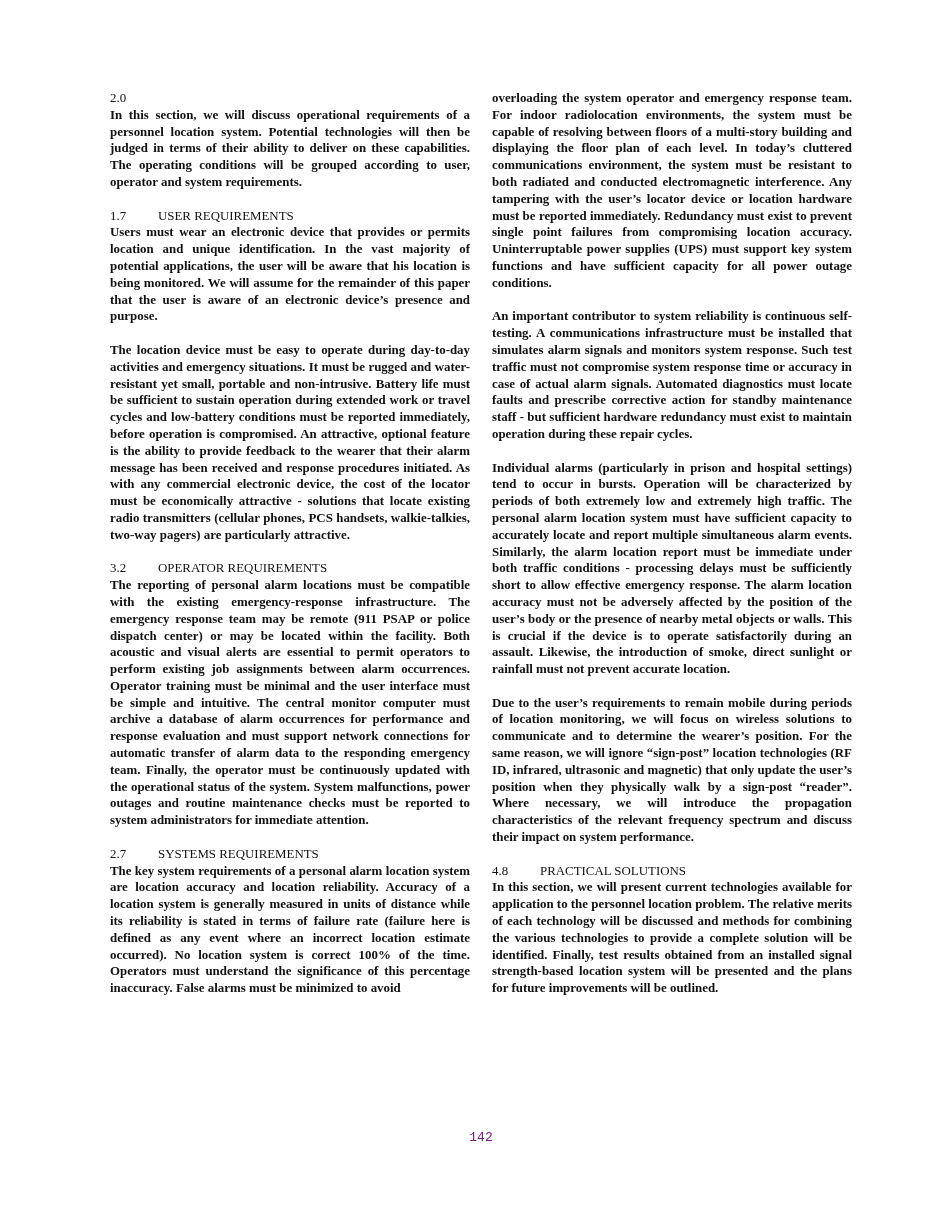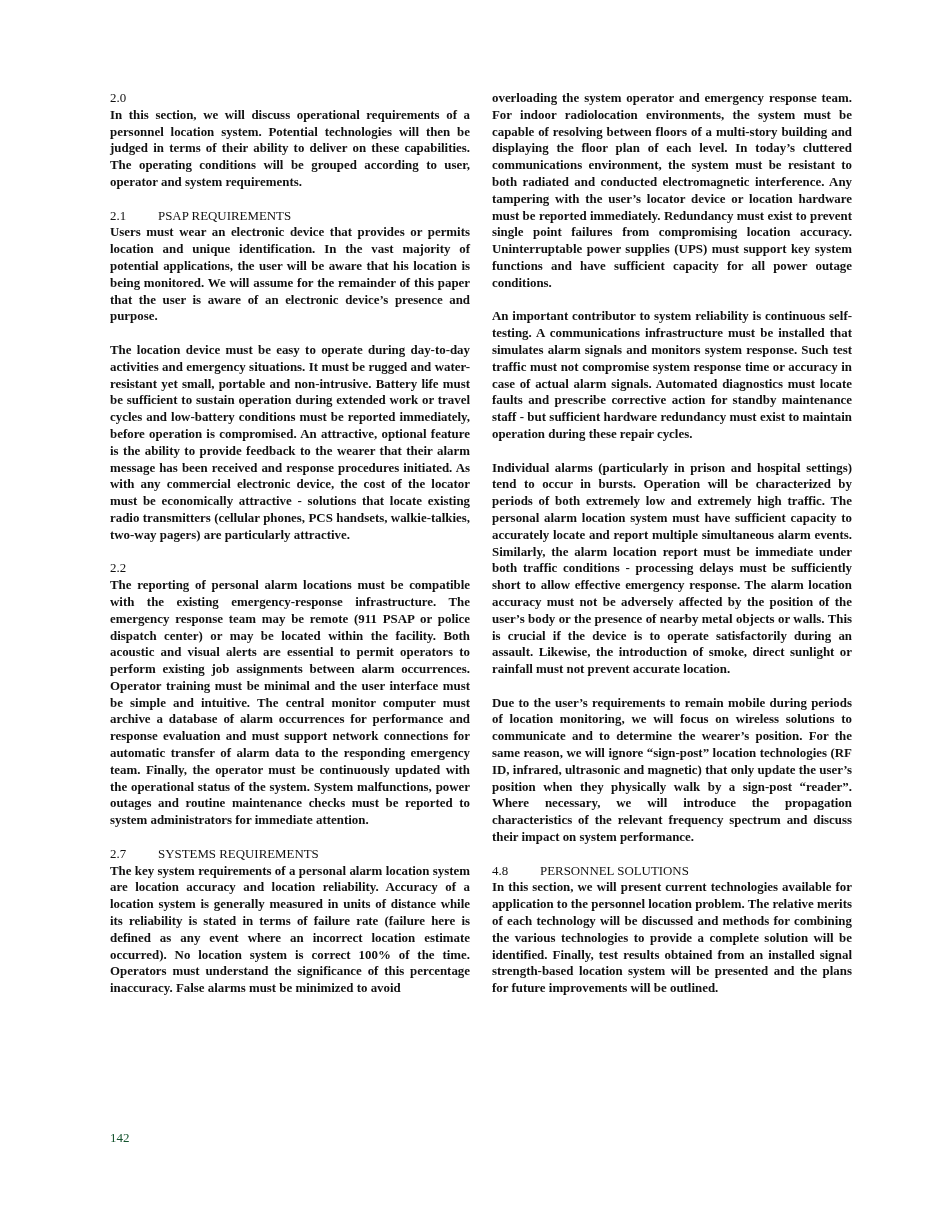--- a/index.html
+++ b/index.html
@@ -47,58 +47,59 @@
     font-weight: bold;
   }
   .para:last-child {
     margin-bottom: 0;
   }
   .page-number {
     position: absolute;
     left: 110px;
     top: 1130px;
     width: 742px;
-    text-align: left;
+    text-align: center;
     font-size: 13px;
-    font-family: Liberation Serif, serif;
-    color: #14532d;
+    font-family: Liberation Mono, monospace;
+    color: #701a75;
   }
 </style>
 </head>
 <body>
 
 <div class="page">
   <div class="content">
     <div class="col">
         <div class="heading">
           <span class="h-num">2.0</span>
         </div>
         <p class="para">In this section, we will discuss operational requirements of a personnel location system. Potential technologies will then be judged in terms of their ability to deliver on these capabilities. The operating conditions will be grouped according to user, operator and system requirements.</p>
         <div class="heading">
-          <span class="h-num">2.1</span>
-          <span class="h-title">PSAP REQUIREMENTS</span>
+          <span class="h-num">1.7</span>
+          <span class="h-title">USER REQUIREMENTS</span>
         </div>
         <p class="para">Users must wear an electronic device that provides or permits location and unique identification. In the vast majority of potential applications, the user will be aware that his location is being monitored. We will assume for the remainder of this paper that the user is aware of an electronic device’s presence and purpose.</p>
         <p class="para">The location device must be easy to operate during day-to-day activities and emergency situations. It must be rugged and water-resistant yet small, portable and non-intrusive. Battery life must be sufficient to sustain operation during extended work or travel cycles and low-battery conditions must be reported immediately, before operation is compromised. An attractive, optional feature is the ability to provide feedback to the wearer that their alarm message has been received and response procedures initiated. As with any commercial electronic device, the cost of the locator must be economically attractive - solutions that locate existing radio transmitters (cellular phones, PCS handsets, walkie-talkies, two-way pagers) are particularly attractive.</p>
         <div class="heading">
-          <span class="h-num">2.2</span>
+          <span class="h-num">3.2</span>
+          <span class="h-title">OPERATOR REQUIREMENTS</span>
         </div>
         <p class="para">The reporting of personal alarm locations must be compatible with the existing emergency-response infrastructure. The emergency response team may be remote (911 PSAP or police dispatch center) or may be located within the facility. Both acoustic and visual alerts are essential to permit operators to perform existing job assignments between alarm occurrences. Operator training must be minimal and the user interface must be simple and intuitive. The central monitor computer must archive a database of alarm occurrences for performance and response evaluation and must support network connections for automatic transfer of alarm data to the responding emergency team. Finally, the operator must be continuously updated with the operational status of the system. System malfunctions, power outages and routine maintenance checks must be reported to system administrators for immediate attention.</p>
         <div class="heading">
           <span class="h-num">2.7</span>
           <span class="h-title">SYSTEMS REQUIREMENTS</span>
         </div>
         <p class="para">The key system requirements of a personal alarm location system are location accuracy and location reliability. Accuracy of a location system is generally measured in units of distance while its reliability is stated in terms of failure rate (failure here is defined as any event where an incorrect location estimate occurred). No location system is correct 100% of the time. Operators must understand the significance of this percentage inaccuracy. False alarms must be minimized to avoid</p>
       </div>
     <div class="col">
         <p class="para">overloading the system operator and emergency response team. For indoor radiolocation environments, the system must be capable of resolving between floors of a multi-story building and displaying the floor plan of each level. In today’s cluttered communications environment, the system must be resistant to both radiated and conducted electromagnetic interference. Any tampering with the user’s locator device or location hardware must be reported immediately. Redundancy must exist to prevent single point failures from compromising location accuracy. Uninterruptable power supplies (UPS) must support key system functions and have sufficient capacity for all power outage conditions.</p>
         <p class="para">An important contributor to system reliability is continuous self-testing. A communications infrastructure must be installed that simulates alarm signals and monitors system response. Such test traffic must not compromise system response time or accuracy in case of actual alarm signals. Automated diagnostics must locate faults and prescribe corrective action for standby maintenance staff - but sufficient hardware redundancy must exist to maintain operation during these repair cycles.</p>
         <p class="para">Individual alarms (particularly in prison and hospital settings) tend to occur in bursts. Operation will be characterized by periods of both extremely low and extremely high traffic. The personal alarm location system must have sufficient capacity to accurately locate and report multiple simultaneous alarm events. Similarly, the alarm location report must be immediate under both traffic conditions - processing delays must be sufficiently short to allow effective emergency response. The alarm location accuracy must not be adversely affected by the position of the user’s body or the presence of nearby metal objects or walls. This is crucial if the device is to operate satisfactorily during an assault. Likewise, the introduction of smoke, direct sunlight or rainfall must not prevent accurate location.</p>
         <p class="para">Due to the user’s requirements to remain mobile during periods of location monitoring, we will focus on wireless solutions to communicate and to determine the wearer’s position. For the same reason, we will ignore “sign-post” location technologies (RF ID, infrared, ultrasonic and magnetic) that only update the user’s position when they physically walk by a sign-post “reader”. Where necessary, we will introduce the propagation characteristics of the relevant frequency spectrum and discuss their impact on system performance.</p>
         <div class="heading">
           <span class="h-num">4.8</span>
-          <span class="h-title">PERSONNEL SOLUTIONS</span>
+          <span class="h-title">PRACTICAL SOLUTIONS</span>
         </div>
         <p class="para">In this section, we will present current technologies available for application to the personnel location problem. The relative merits of each technology will be discussed and methods for combining the various technologies to provide a complete solution will be identified. Finally, test results obtained from an installed signal strength-based location system will be presented and the plans for future improvements will be outlined.</p>
       </div>
   </div>
   <div class="page-number">142</div>
 </div>
 
 </body></html>

